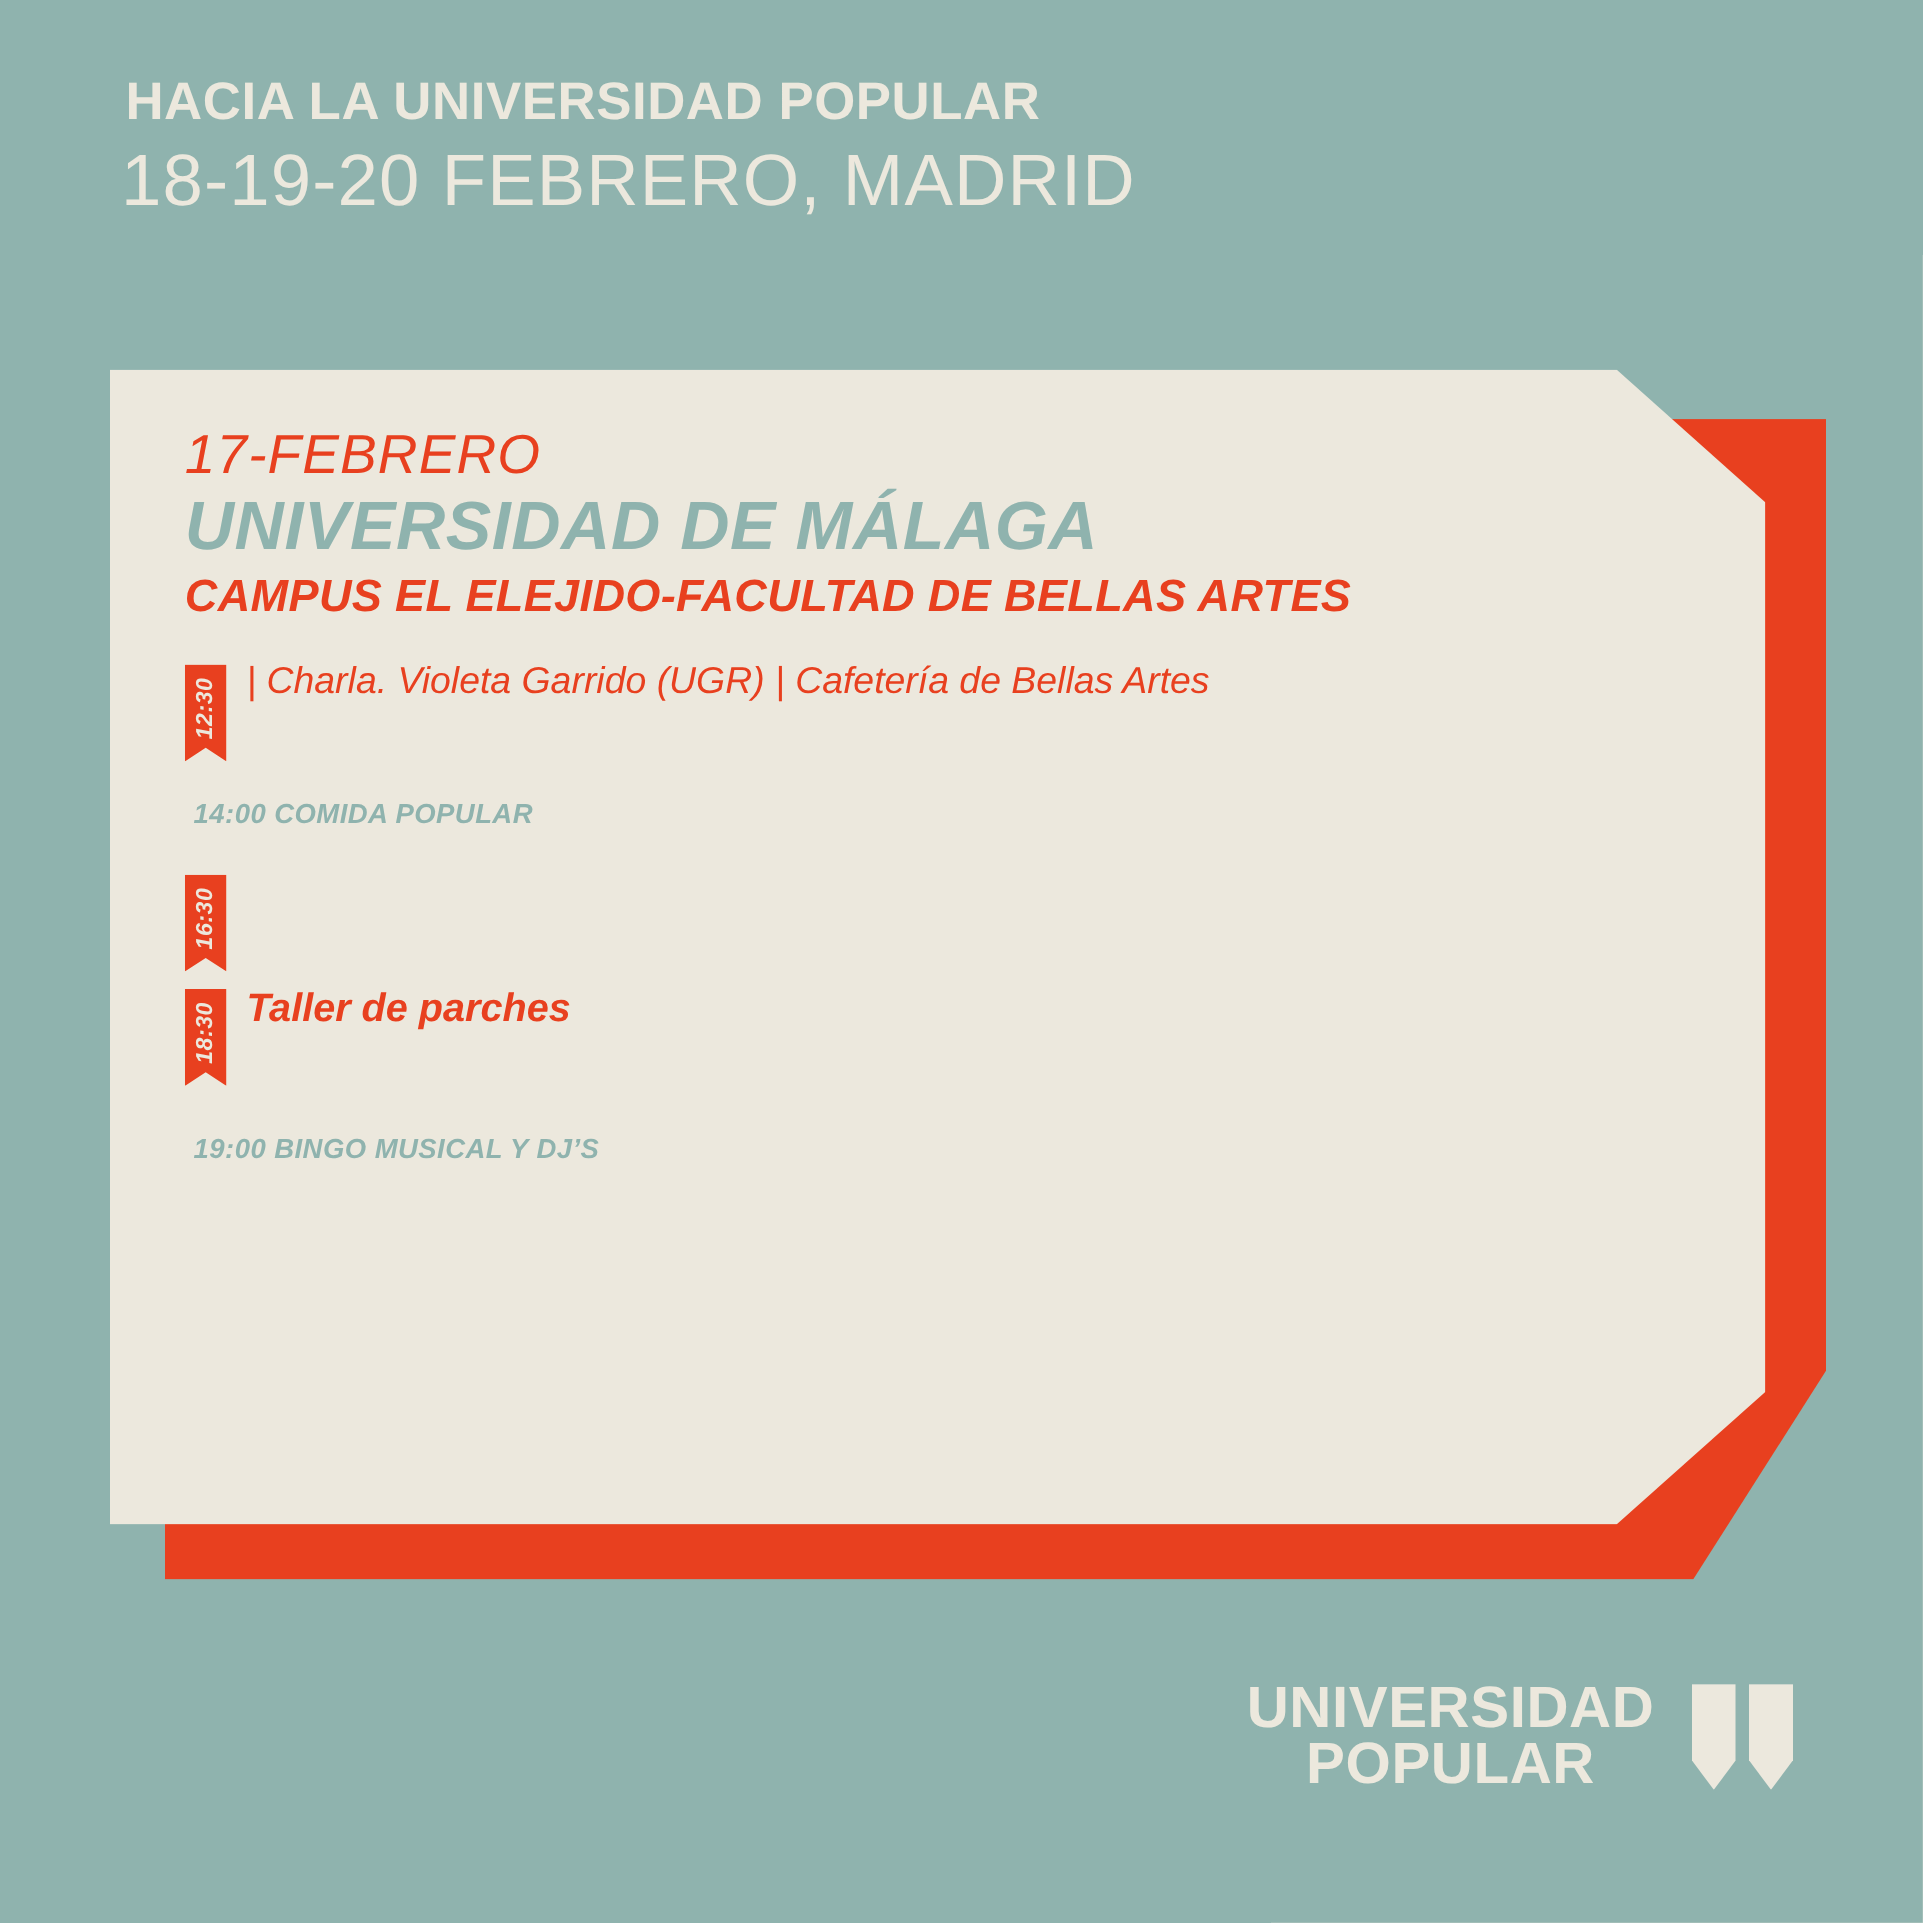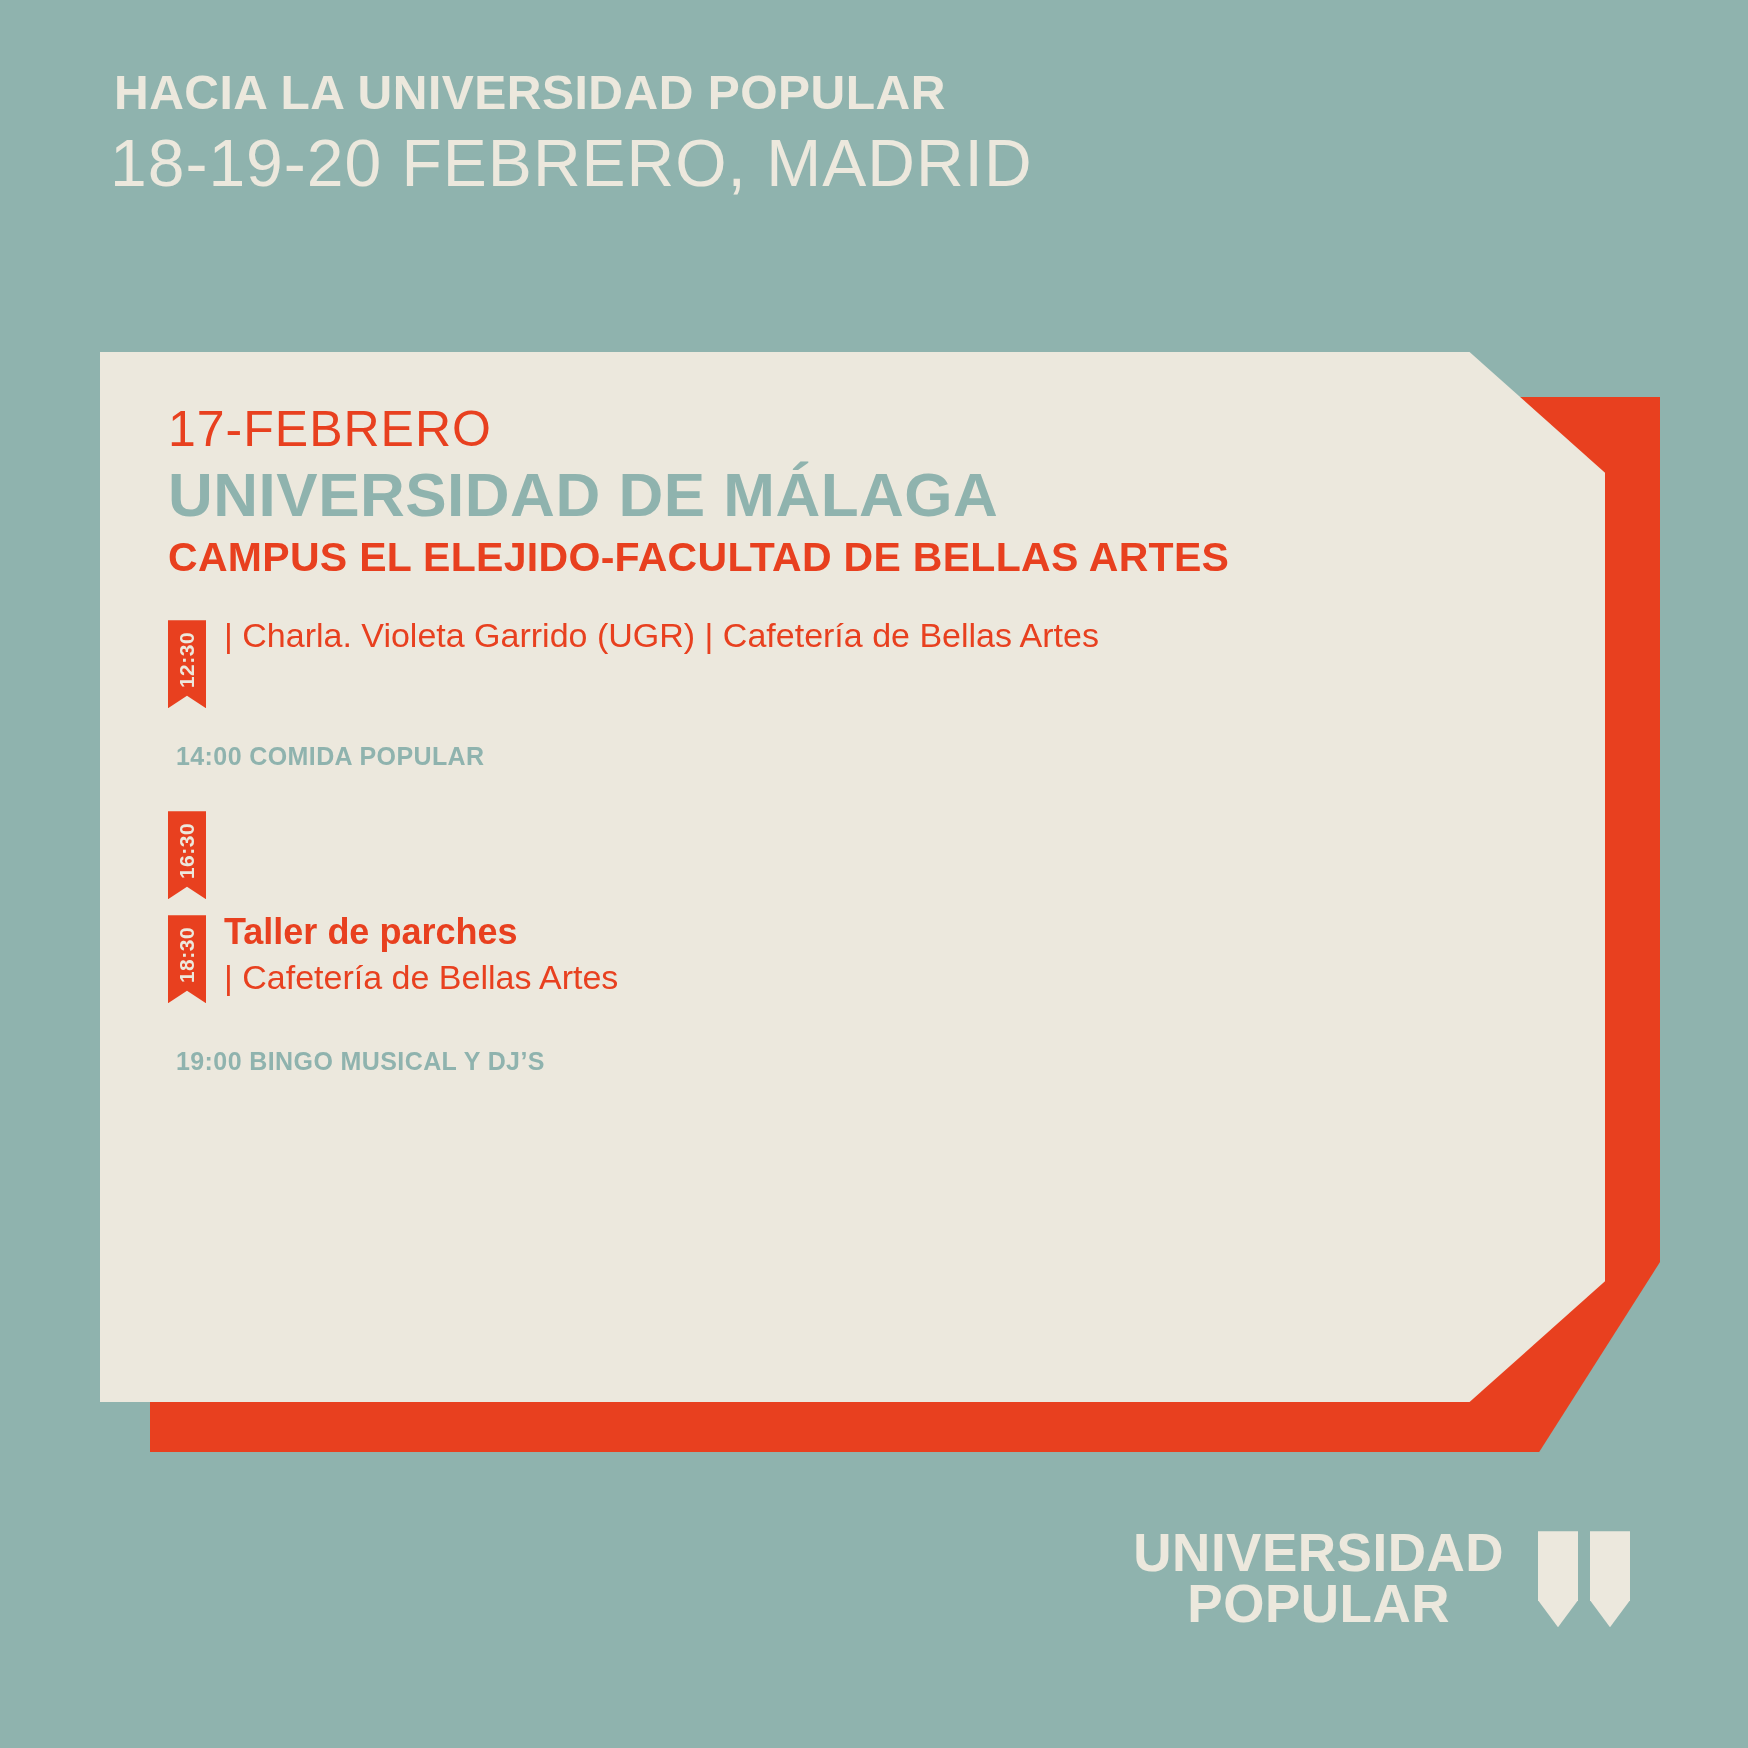--- a/index.html
+++ b/index.html
@@ -38,23 +38,24 @@
     letter-spacing: 1px;
     line-height: 1.15;
     margin: 6px 0 0 0;
     white-space: nowrap;
   }
 
   
   .card-wrap {
     position: absolute;
     left: 100px;
-    top: 352px;
+    top: 336px;
     width: 1560px;
     height: 1260px;
+    font-style: italic;
   }
   .card-shadow {
     position: absolute;
     left: 50px;
     top: 45px;
     width: 1510px;
     height: 1055px;
     background: #e8401f;
     clip-path: polygon(0 0, 100% 0, 100% 82%, 92% 100%, 0 100%);
   }
@@ -219,21 +220,20 @@
         <div class="event-body">
         </div>
       </div>
 
       <div class="event">
         <div class="time-tag">
           <span>18:30</span>
         </div>
         <div class="event-body">
           <p class="event-title">Taller de parches</p>
-          <p class="event-meta">| Cafetería de Bellas Artes</p>
         </div>
       </div>
 
       <p class="plain-entry last">19:00 BINGO MUSICAL Y DJ’S</p>
     </div>
   </div>
 </div>
 
 <div class="logo">
   <div class="logo-text">

